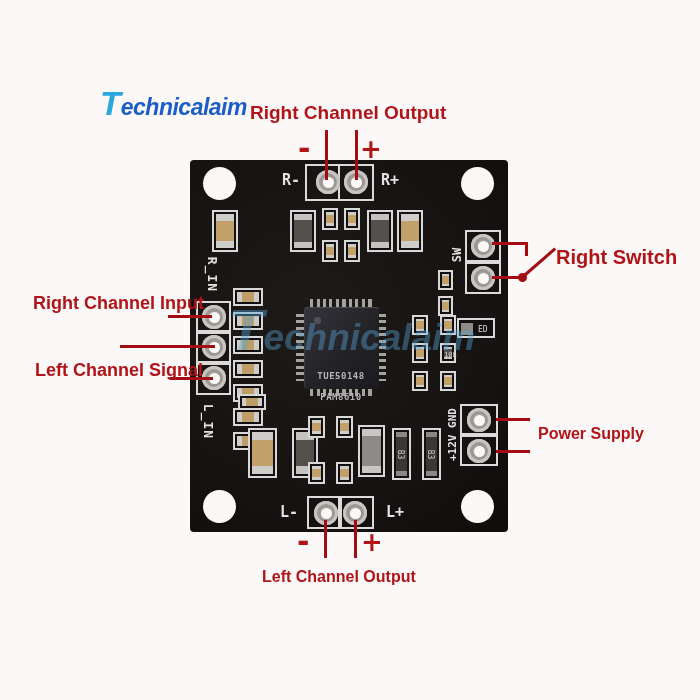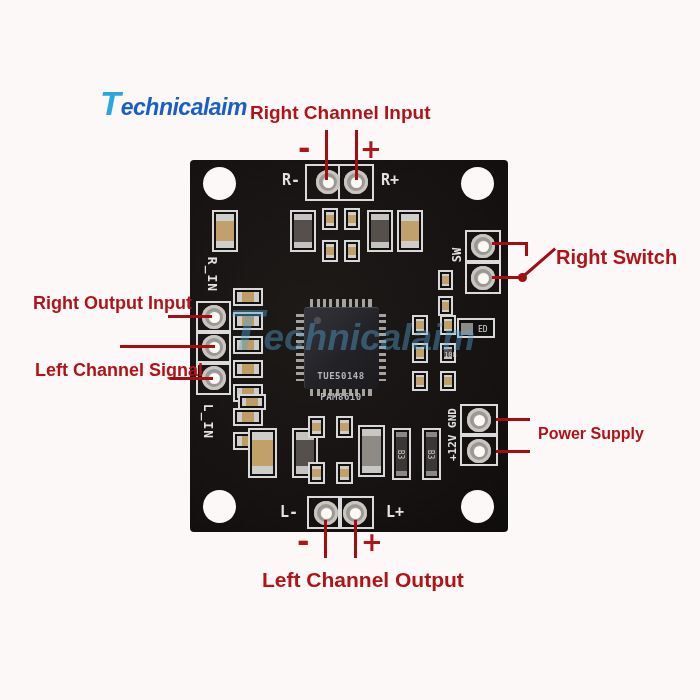--- a/index.html
+++ b/index.html
@@ -226,42 +226,42 @@
   <div class="pins rgt"></div>
   <div class="ic-body"></div>
   <div class="ic-dot"></div>
   <div class="ic-text" style="top:348px;margin-top:44px;">PAM8610</div>
   <div class="ic-text" style="top:371px;">TUE50148</div>
 
   <div class="wm">
     <span class="ini">T</span><span class="rest">echnicalaim</span>
   </div>
 
-  <div class="anno" style="left:250px;top:102px;font-size:19px;">Right Channel Input</div>
+  <div class="anno" style="left:250px;top:102px;font-size:19px;">Right Channel Output</div>
   <div class="sign" style="left:298px;top:131px;font-size:30px;">-</div>
   <div class="sign" style="left:360px;top:134px;font-size:26px;">+</div>
   <div class="vline" style="left:325px;top:130px;height:50px;"></div>
   <div class="vline" style="left:355px;top:130px;height:50px;"></div>
 
-  <div class="anno" style="left:33px;top:293px;font-size:18px;">Right Output Input</div>
+  <div class="anno" style="left:33px;top:293px;font-size:18px;">Right Channel Input</div>
   <div class="hline" style="left:168px;top:315px;width:44px;"></div>
   <div class="hline" style="left:120px;top:345px;width:95px;"></div>
   <div class="anno" style="left:35px;top:360px;font-size:18px;">Left Channel Signal</div>
   <div class="hline" style="left:170px;top:377px;width:43px;"></div>
 
   <div class="hline" style="left:492px;top:242px;width:36px;"></div>
   <div class="vline" style="left:525px;top:242px;height:14px;"></div>
   <div class="hline" style="left:492px;top:276px;width:32px;"></div>
   <div class="dot" style="left:518px;top:273px;"></div>
   <div class="diag" style="left:522px;top:276px;width:44px;transform:rotate(-41deg);"></div>
   <div class="anno" style="left:556px;top:246px;font-size:20px;">Right Switch</div>
 
   <div class="hline" style="left:496px;top:418px;width:34px;"></div>
   <div class="hline" style="left:496px;top:450px;width:34px;"></div>
   <div class="anno" style="left:538px;top:425px;font-size:16px;">Power Supply</div>
 
   <div class="vline" style="left:324px;top:520px;height:38px;"></div>
   <div class="vline" style="left:354px;top:520px;height:38px;"></div>
   <div class="sign" style="left:297px;top:524px;font-size:30px;">-</div>
   <div class="sign" style="left:361px;top:527px;font-size:26px;">+</div>
-  <div class="anno" style="left:262px;top:568px;font-size:21px;">Left Channel Output</div>
+  <div class="anno" style="left:262px;top:568px;font-size:16px;">Left Channel Output</div>
 
 </div>
 
 </body></html>

